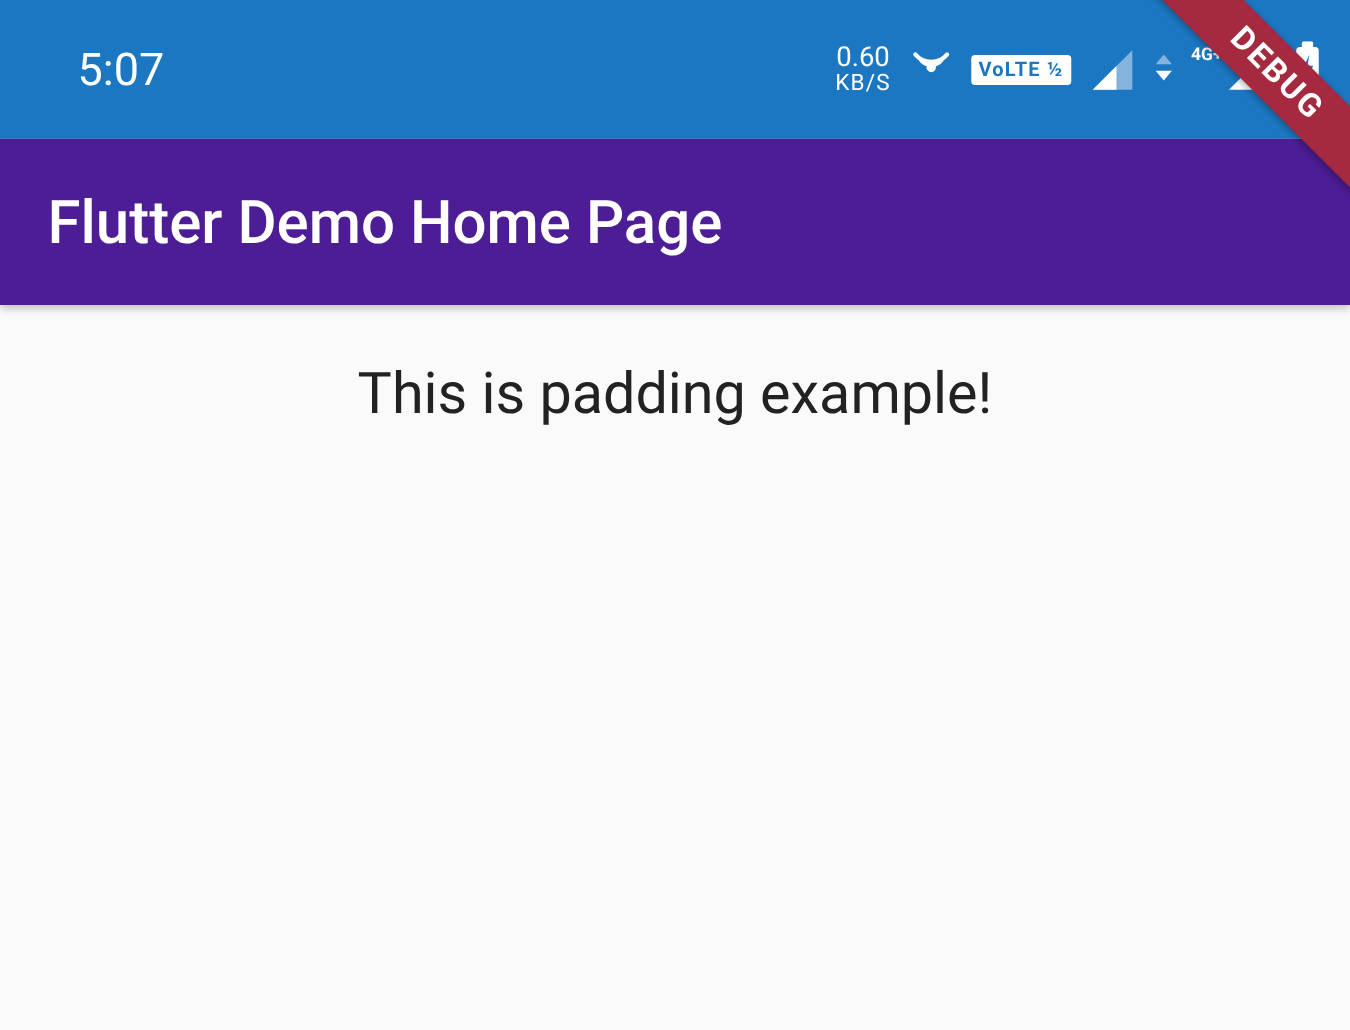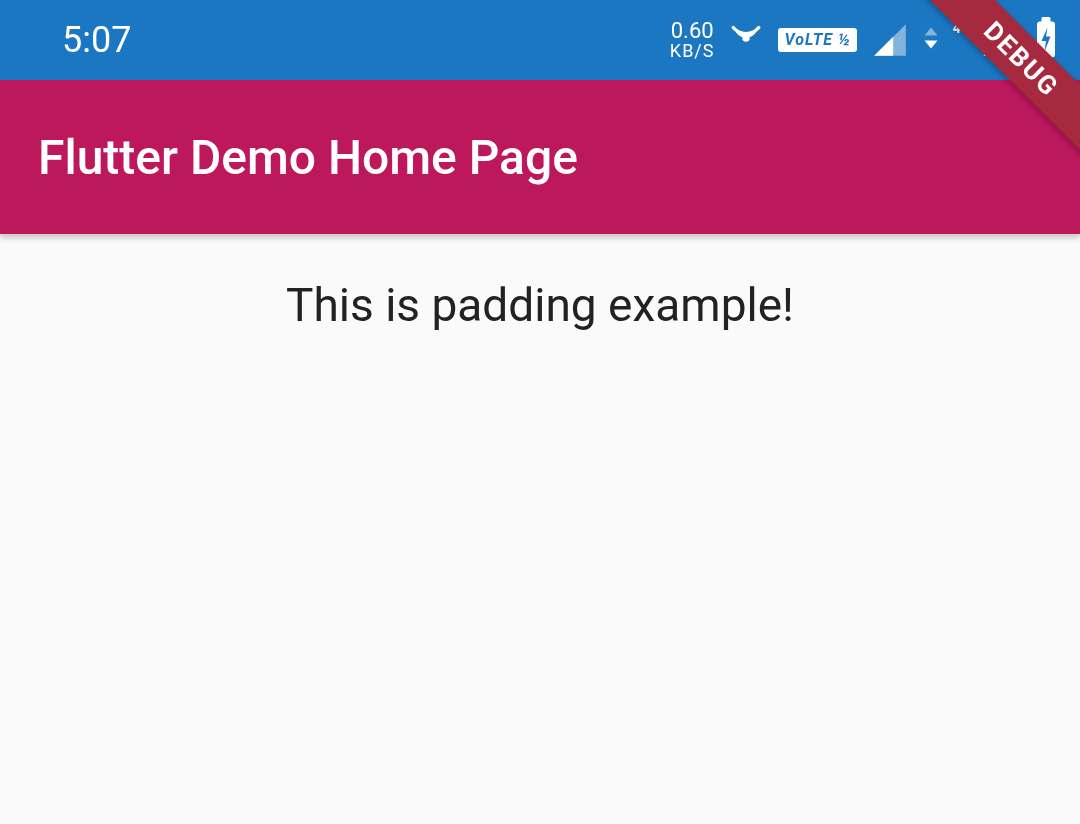--- a/index.html
+++ b/index.html
@@ -9,21 +9,21 @@
     }
     body {
       font-family: 'Roboto', 'Helvetica Neue', Arial, sans-serif;
       width: 1080px;
       height: 824px;
       background: #fafafa;
       overflow: hidden;
       position: relative;
     }
     .status-bar {
-      height: 80px;
+      height: 111px;
       background: #1c77c3;
       display: flex;
       align-items: center;
       justify-content: space-between;
       padding: 0 20px 0 62px;
       color: white;
     }
     .status-left {
       display: flex;
       align-items: center;
@@ -58,21 +58,20 @@
     }
     .volte-badge {
       background: white;
       color: #1c77c3;
       font-size: 16px;
       font-weight: 700;
       padding: 4px 6px;
       border-radius: 3px;
       letter-spacing: 1px;
       line-height: 1;
-      font-style: italic;
     }
     .signal-icon svg {
       width: 38px;
       height: 38px;
       display: block;
     }
     .signal-4g {
       display: flex;
       align-items: flex-start;
       gap: 2px;
@@ -84,22 +83,22 @@
     .net-label {
       font-size: 14px;
       font-weight: 700;
       line-height: 1;
     }
     .battery-icon svg {
       width: 28px;
       height: 42px;
     }
     .app-bar {
-      height: 154px;
-      background: #be185d;
+      height: 133px;
+      background: #4c1d95;
       display: flex;
       align-items: center;
       padding: 0 38px;
       box-shadow: 0 4px 6px rgba(0,0,0,0.2);
       position: relative;
     }
     .app-title {
       color: white;
       font-size: 48px;
       font-weight: 500;

